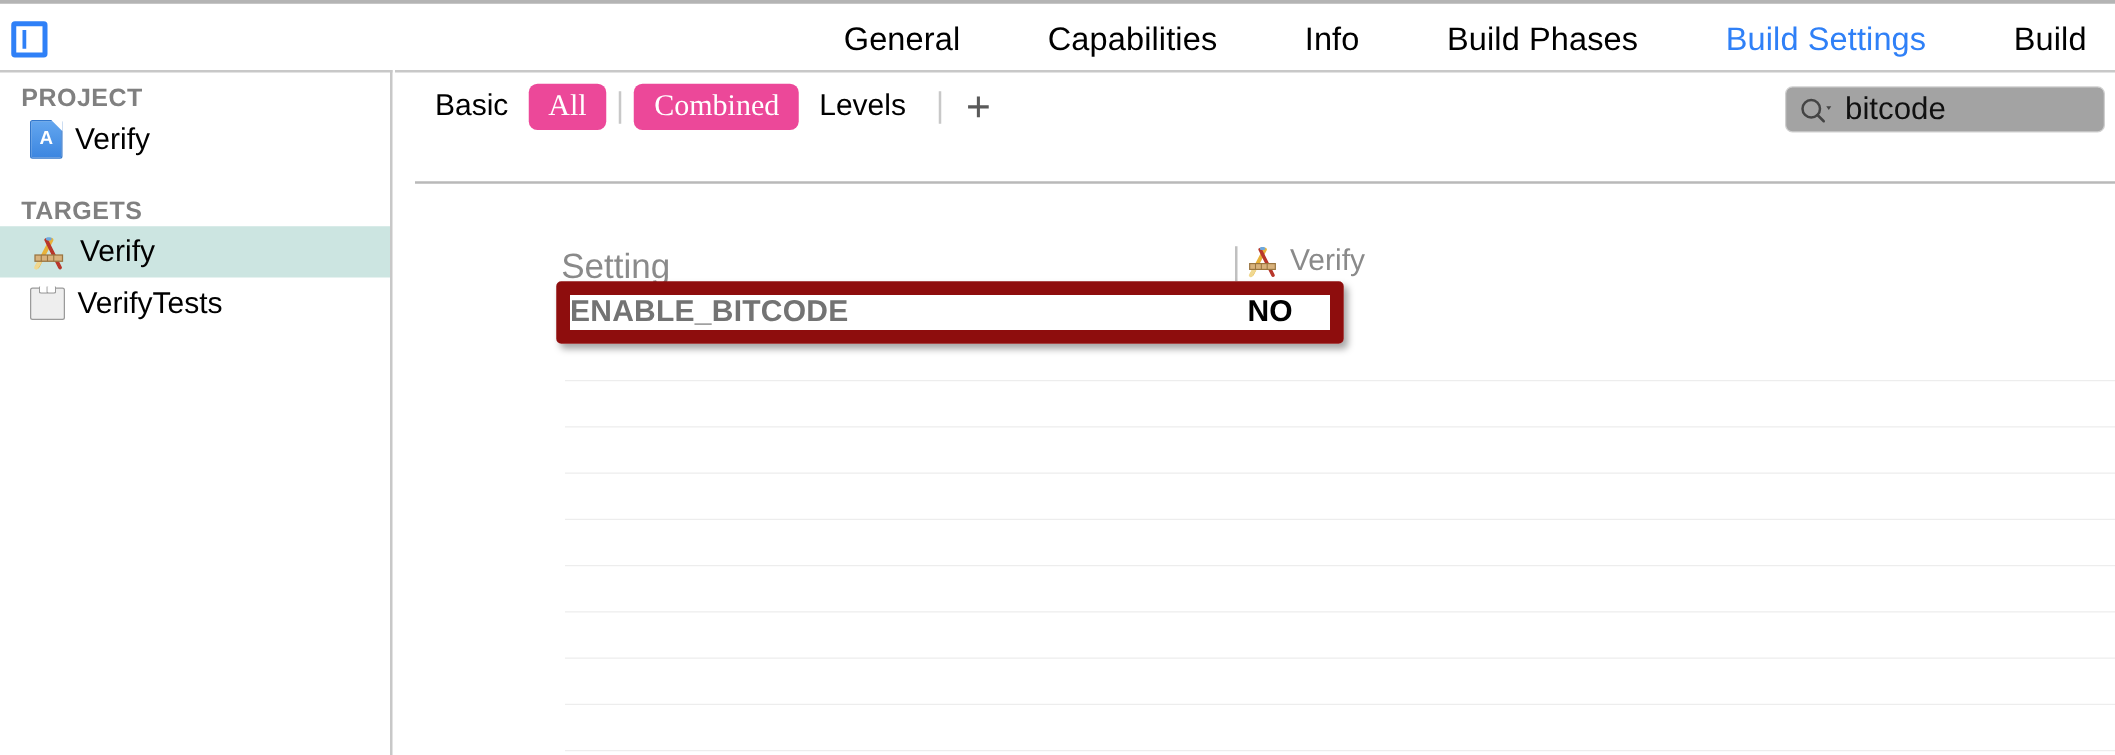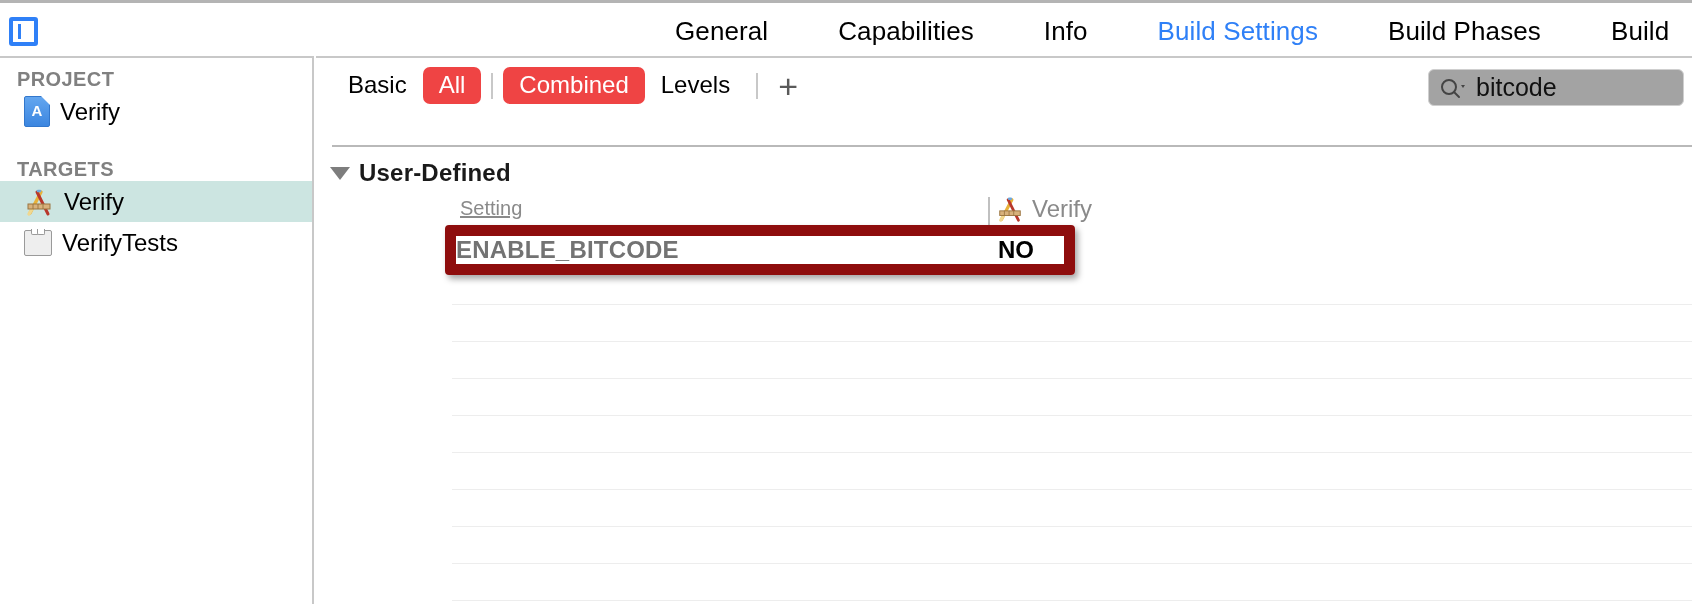--- a/index.html
+++ b/index.html
@@ -207,22 +207,23 @@
   }
   .seg {
     font-size: 24px;
     color: #000000;
     padding: 5px 16px;
     border-radius: 7px;
     cursor: default;
     line-height: 1.1;
   }
   .seg.on {
-    background: #ef4444;
+    background: #ec4899;
     color: #ffffff;
+    font-family: Liberation Serif, serif;
   }
   .seg-sep {
     width: 2px;
     height: 26px;
     background: #c8c8c8;
     margin: 0 10px;
   }
   .plus-btn {
     font-size: 34px;
     color: #5a5a5a;
@@ -296,25 +297,24 @@
 
   .col-head {
     position: absolute;
     top: 84px;
     left: 0;
     right: 0;
     height: 34px;
   }
   .col-head-setting {
     position: absolute;
-    left: 144px;
+    left: 133px;
     top: 0;
-    font-size: 20px;
+    font-size: 28px;
     color: #8a8a8a;
-    text-decoration: underline;
   }
   .col-head-divider {
     position: absolute;
     left: 672px;
     top: 0px;
     width: 2px;
     height: 28px;
     background: #c0c0c0;
   }
   .col-head-target {
@@ -382,22 +382,22 @@
 <body>
 
 <div class="app">
 
   <div class="tabbar">
     <div class="window-badge"></div>
     <div class="tabs">
       <div class="tab">General</div>
       <div class="tab">Capabilities</div>
       <div class="tab">Info</div>
+      <div class="tab">Build Phases</div>
       <div class="tab active">Build Settings</div>
-      <div class="tab">Build Phases</div>
       <div class="tab">Build</div>
     </div>
   </div>
 
   <div class="sidebar">
 
     <div class="group-title project">PROJECT</div>
 
     <div class="side-row">
       <div class="icon-appfile"></div>
@@ -451,24 +451,20 @@
           </svg>
         </span>
         <span class="search-value">bitcode</span>
       </div>
     </div>
 
     <div class="table-area">
 
       <div class="section-rule"></div>
 
-      <div class="section-header">
-        <div class="disclosure"></div>
-        <div class="section-title">User-Defined</div>
-      </div>
 
       <div class="col-head">
         <div class="col-head-setting">Setting</div>
         <div class="col-head-divider"></div>
         <div class="col-head-target">
           <span style="display:flex;">
             <svg width="28" height="28" viewBox="0 0 30 30" aria-hidden="true">
               <line x1="6" y1="26" x2="17" y2="5" stroke="#e8b23a" stroke-width="3.4" stroke-linecap="round"></line>
               <line x1="5" y1="27" x2="8" y2="22" stroke="#f0d890" stroke-width="3.4" stroke-linecap="round"></line>
               <line x1="24" y1="27" x2="13" y2="5" stroke="#b8372b" stroke-width="3" stroke-linecap="round"></line>

